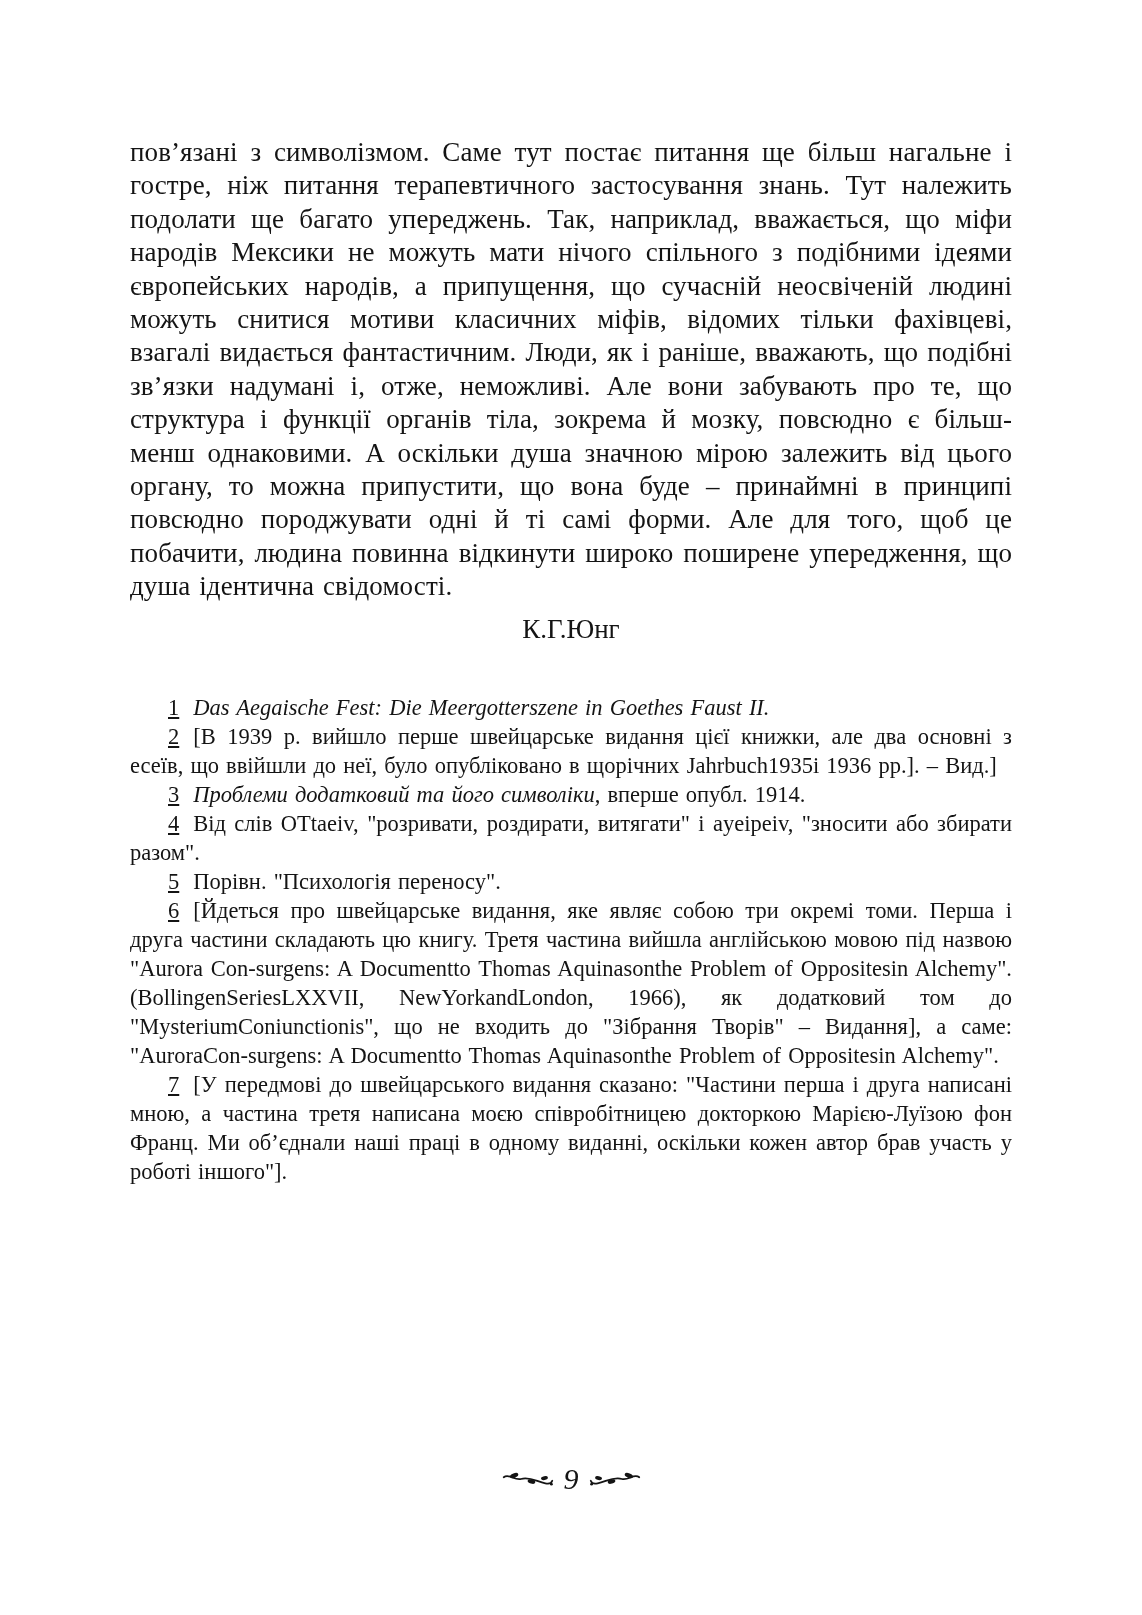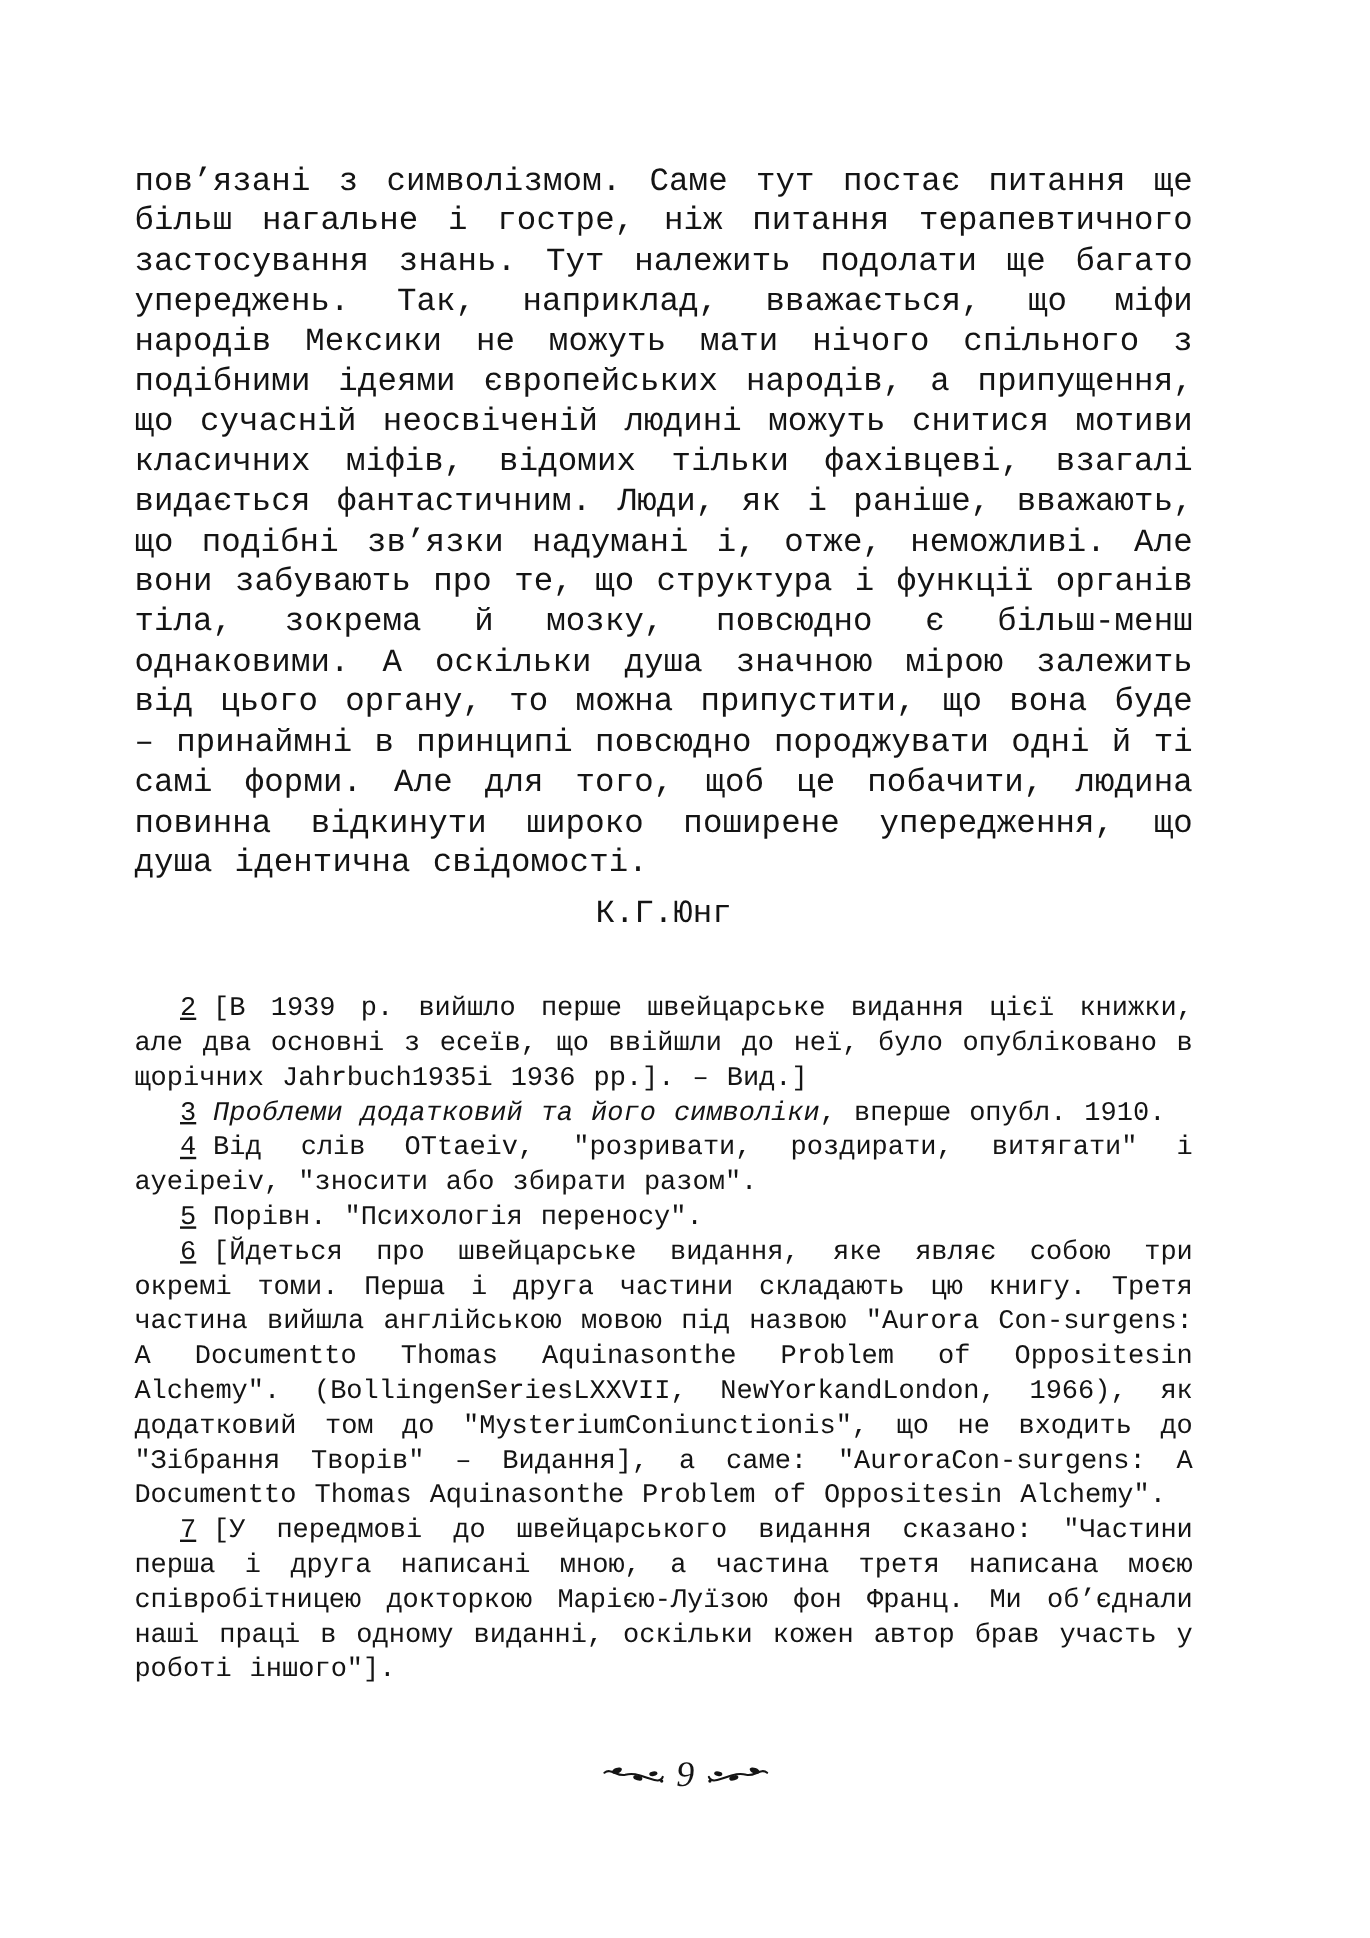--- a/index.html
+++ b/index.html
@@ -11,24 +11,23 @@
     position: relative;
     width: 1142px;
     height: 1615px;
     background: #ffffff;
     color: #141414;
     font-family: "Liberation Serif", "DejaVu Serif", serif;
     overflow: hidden;
   }
   .content {
     position: absolute;
-    left: 112px;
+    left: 130px;
     top: 136px;
     width: 882px;
-    font-family: Liberation Mono, monospace;
   }
   .body-text {
     margin: 0;
     font-size: 27px;
     line-height: 33.4px;
     text-align: justify;
     text-align-last: left;
     letter-spacing: 0.1px;
     word-spacing: 2px;
   }
@@ -96,22 +95,23 @@
 
   <div class="content">
 
     <p class="body-text">пов’язані з символізмом. Саме тут постає питання ще більш нагальне і гостре, ніж питання терапевтичного застосування знань. Тут належить подолати ще багато упереджень. Так, наприклад, вважається, що міфи народів Мексики не можуть мати нічого спільного з подібними ідеями європейських народів, а припущення, що сучасній неосвіченій людині можуть снитися мотиви класичних міфів, відомих тільки фахівцеві, взагалі видається фантастичним. Люди, як і раніше, вважають, що подібні зв’язки надумані і, отже, неможливі. Але вони забувають про те, що структура і функції органів тіла, зокрема й мозку, повсюдно є більш-менш однаковими. А оскільки душа значною мірою залежить від цього органу, то можна припустити, що вона буде – принаймні в принципі повсюдно породжувати одні й ті самі форми. Але для того, щоб це побачити, людина повинна відкинути широко поширене упередження, що душа ідентична свідомості.</p>
 
     <div class="signature">
       <span class="sig-author">К.Г.Юнг</span>
     </div>
 
     <div class="footnotes">
+      <p class="footnote"><span class="fn-num">1</span><span class="fn-italic">Das Aegaische Fest: Die Meergotterszene in Goethes Faust II.</span><span></span></p>
       <p class="footnote"><span class="fn-num">2</span><span class="fn-italic"></span><span>[В 1939 р. вийшло перше швейцарське видання цієї книжки, але два основні з есеїв, що ввійшли до неї, було опубліковано в щорічних Jahrbuch1935і 1936 рр.]. – Вид.]</span></p>
-      <p class="footnote"><span class="fn-num">3</span><span class="fn-italic">Проблеми додатковий та його символіки</span><span>, вперше опубл. 1910.</span></p>
+      <p class="footnote"><span class="fn-num">3</span><span class="fn-italic">Проблеми додатковий та його символіки</span><span>, вперше опубл. 1914.</span></p>
       <p class="footnote"><span class="fn-num">4</span><span class="fn-italic"></span><span>Від слів OTtaeiv, "розривати, роздирати, витягати" і ayeipeiv, "зносити або збирати разом".</span></p>
       <p class="footnote"><span class="fn-num">5</span><span class="fn-italic"></span><span>Порівн. "Психологія переносу".</span></p>
       <p class="footnote"><span class="fn-num">6</span><span class="fn-italic"></span><span>[Йдеться про швейцарське видання, яке являє собою три окремі томи. Перша і друга частини складають цю книгу. Третя частина вийшла англійською мовою під назвою "Aurora Con-surgens: A Documentto Thomas Aquinasonthe Problem of Oppositesin Alchemy". (BollingenSeriesLXXVII, NewYorkandLondon, 1966), як додатковий том до "MysteriumConiunctionis", що не входить до "Зібрання Творів" – Видання], а саме: "AuroraCon-surgens: A Documentto Thomas Aquinasonthe Problem of Oppositesin Alchemy".</span></p>
       <p class="footnote"><span class="fn-num">7</span><span class="fn-italic"></span><span>[У передмові до швейцарського видання сказано: "Частини перша і друга написані мною, а частина третя написана моєю співробітницею докторкою Марією-Луїзою фон Франц. Ми об’єднали наші праці в одному виданні, оскільки кожен автор брав участь у роботі іншого"].</span></p>
     </div>
 
   </div>
 
   <div class="page-footer">
     <span class="footer-inner">

